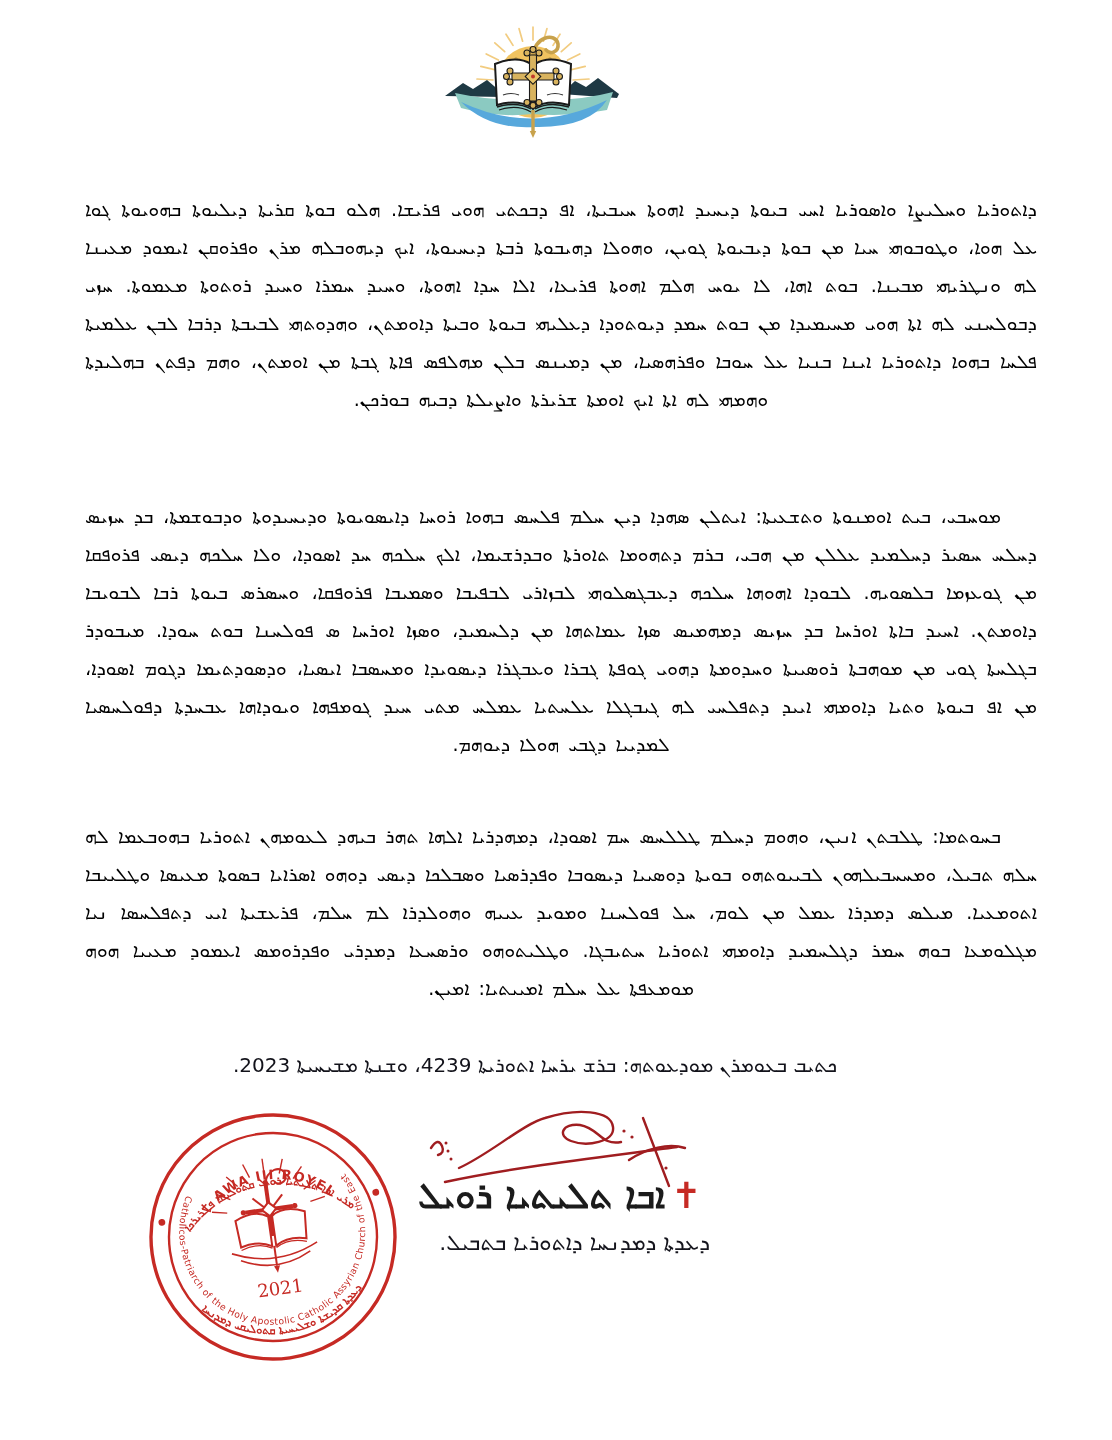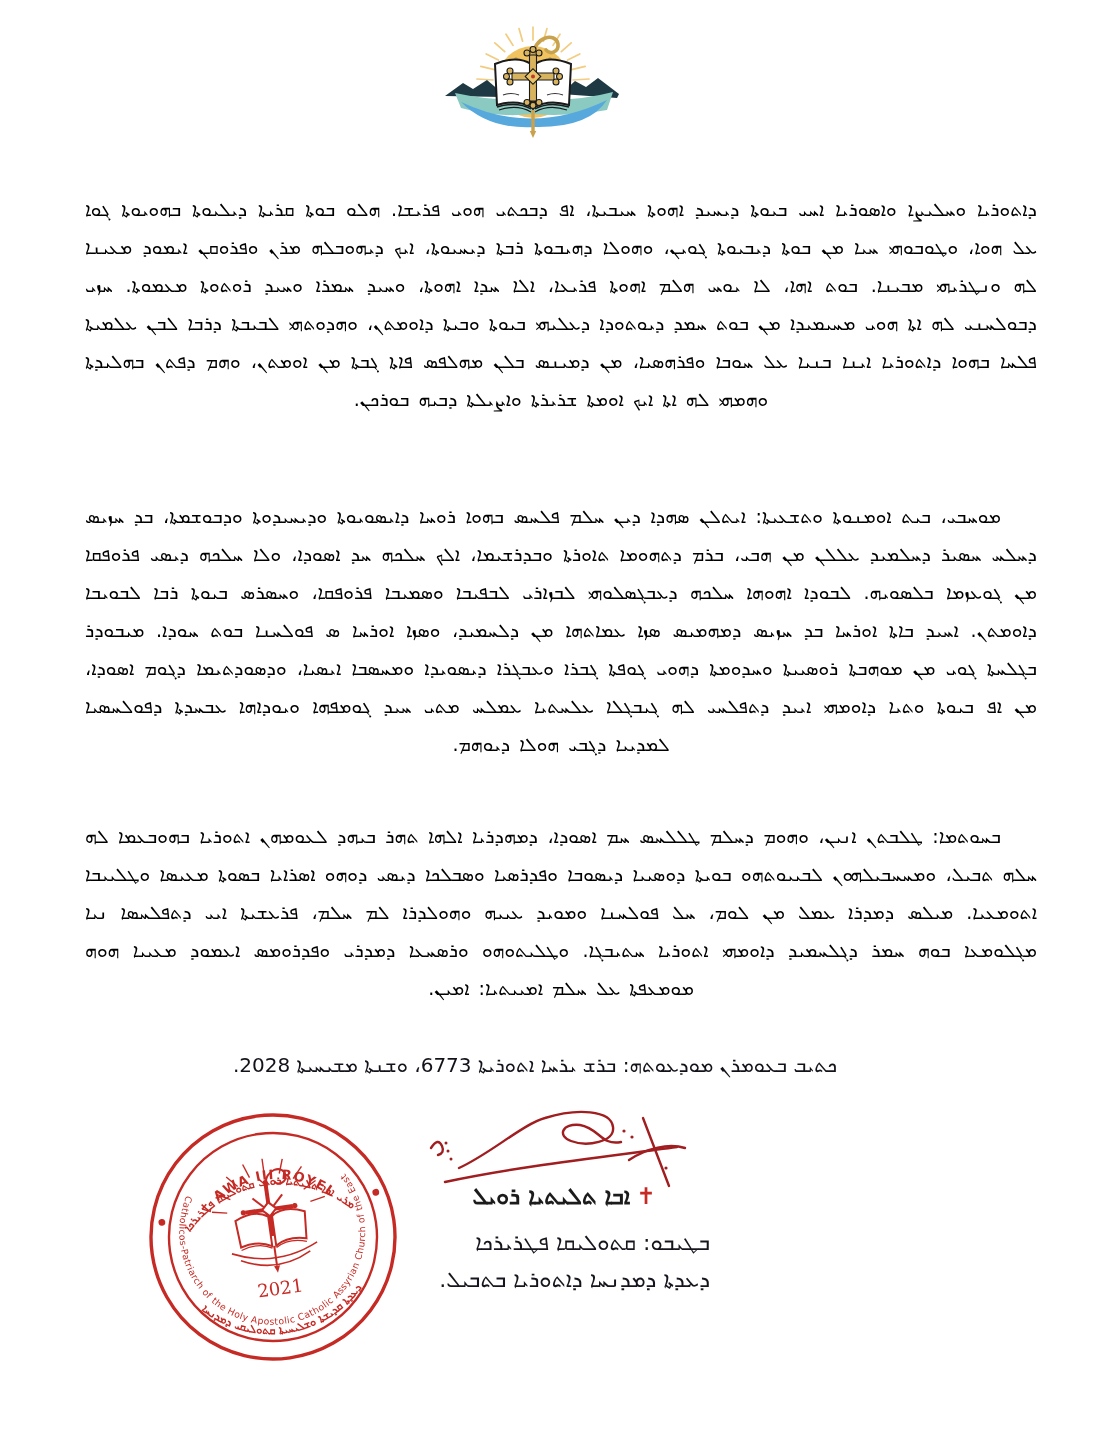--- a/index.html
+++ b/index.html
@@ -17,22 +17,22 @@
     color:#000000;word-spacing:3px;overflow:hidden;
   }
   .indent{text-indent:36px;}
   .date-line{
     left:60px;width:950px;height:40px;
     font-size:20px;line-height:38px;text-align:center;color:#12121a;
   }
   
   .name-line{
     left:418px;width:292px;top:1176px;
-    direction:rtl;text-align:center;
-    font-size:23px;font-weight:bold;color:#1b1b1b;line-height:40px;
+    direction:rtl;text-align:left;
+    font-size:36px;font-weight:bold;color:#1b1b1b;line-height:40px;
   }
   .name-line .cross{color:#c62a24;font-weight:normal;padding-left:6px;}
   .title-lines{
     left:373px;width:337px;top:1224px;
     direction:rtl;text-align:right;
     font-size:22px;line-height:37px;color:#15151d;
   }
   .seal-wrap{left:146px;top:1110px;width:254px;height:254px;transform:rotate(-8deg);}
 </style>
 </head>
@@ -111,21 +111,21 @@
     </g>
   </svg>
 </div>
 
 <div class="abs syr para" style="top:190px;height:304px;">ܕܐܬܘܪܝܐ ܘܚܠܝܨܐ ܘܐܣܘܪܝܐ ܐܚܝ ܒܝܘܬܐ ܕܝܚܝܕ ܐܗܘܬܐ ܚܝܒܝܬܐ، ܐܦ ܕܒܟܬܝ ܗܘܝ ܦܪܝܫܐ. ܗܠܘ ܒܘܬܐ ܩܪܝܬܐ ܕܝܠܝܘܬܐ ܒܗܘܝܘܬܐ ܓܘܐ ܥܠ ܗܘܐ، ܘܛܘܒܘܗܝ ܚܝܐ ܡܢ ܒܘܬܐ ܕܝܒܝܘܬܐ ܓܘܝܢ، ܘܗܘܠܐ ܕܗܝܒܘܬܐ ܪܒܬܐ ܕܝܚܝܘܬܐ، ܐܝܟ ܕܝܗܘܒܠܗ ܡܪܢ ܘܦܪܘܩܢ ܐܝܡܘܕ ܡܥܝܢܐ ܠܗ ܘܢܛܪܝܗܝ ܡܒܝܢܐ. ܒܘܬ ܐܗܐ، ܠܐ ܝܘܚ ܗܠܡ ܐܗܘܬܐ ܦܪܝܥܐ، ܐܠܐ ܚܕܐ ܐܗܘܬܐ، ܘܚܝܕ ܚܡܪܐ ܘܚܝܕ ܪܘܬܘܬܐ ܡܥܡܘܬܐ. ܚܙܝ ܕܒܘܠܚܢܝ ܠܗ ܐܬܐ ܗܘܝ ܡܚܝܡܝܕܐ ܡܢ ܒܘܬ ܚܡܕ ܕܝܘܬܘܕܐ ܕܥܠܝܗܝ ܒܝܘܬܐ ܘܒܝܬܐ ܕܐܘܡܬܢ، ܘܗܕܘܬܗܝ ܠܒܝܒܬܐ ܕܪܒܐ ܠܒܢ ܥܠܡܝܬܐ ܦܠܚܐ ܒܗܘܐ ܕܐܬܘܪܝܐ ܐܝܢܐ ܒܢܝܐ ܥܠ ܚܘܒܐ ܘܦܪܗܣܝܐ، ܡܢ ܕܡܝܢܣ ܒܠܢ ܡܗܠܦܣ ܦܐܬܐ ܓܒܬܐ ܡܢ ܐܘܡܬܢ، ܘܗܡ ܕܦܬܢ ܒܗܠܝܕܬܐ ܘܗܡܗܝ ܠܗ ܐܬܐ ܐܝܟ ܐܘܡܬܐ ܫܪܝܪܬܐ ܘܐܨܝܠܬܐ ܕܒܝܗ ܒܘܪܟܢ.</div>
 
 <div class="abs syr para indent" style="top:497px;height:312px;">ܡܘܚܒܝ، ܒܝܬ ܐܘܡܢܘܬܐ ܘܬܫܥܝܬܐ: ܐܝܬܠܢ ܣܗܕܐ ܕܝܢ ܚܠܡ ܦܠܚܣ ܒܗܘܐ ܪܘܚܐ ܕܐܝܣܘܝܘܬܐ ܘܕܝܚܝܕܘܬܐ ܘܕܒܘܫܡܬܐ، ܒܕ ܚܙܝܣ ܕܚܠܚ ܚܣܝܪ ܕܚܠܡܝܕ ܥܠܠܢ ܡܢ ܗܒܝ، ܒܪܡ ܕܬܗܘܡܐ ܬܐܘܪܬܐ ܘܒܕܪܫܝܡܐ، ܐܠܟ ܚܠܟܗ ܚܕ ܐܣܘܕܐ، ܘܠܐ ܚܠܟܗ ܕܝܣܝ ܦܪܘܦܩܐ ܡܢ ܓܘܥܙܡܐ ܒܠܣܘܝܗ. ܠܒܘܕܐ ܐܗܘܗܐ ܚܠܟܗ ܕܥܒܓܣܠܘܗܝ ܠܒܙܐܪܝ ܠܒܦܝܒܐ ܘܣܡܝܒܐ ܦܪܘܦܩܐ، ܘܚܣܪܣ ܒܝܘܬܐ ܪܒܐ ܠܒܘܝܒܐ ܕܐܘܡܬܢ. ܐܚܝܕ ܒܐܬܐ ܐܘܪܚܐ ܒܕ ܚܙܝܣ ܕܡܗܡܝܣ ܣܙܐ ܥܡܐܬܗܐ ܡܢ ܕܠܚܡܝܕ، ܘܣܙܐ ܐܘܪܚܐ ܣ ܦܘܠܚܢܐ ܒܘܬ ܚܘܕܐ. ܡܝܒܘܕܪ ܒܓܠܚܬܐ ܓܘܝ ܡܢ ܡܘܗܒܬܐ ܪܘܣܝܝܬܐ ܘܚܕܘܡܬܐ ܕܗܘܝ ܓܘܦܬܐ ܓܒܪܐ ܘܥܒܓܪܐ ܕܝܣܘܝܕܐ ܘܡܚܣܒܐ ܐܝܣܝܐ، ܘܕܣܘܕܬܝܡܐ ܕܓܘܡ ܐܣܘܕܐ، ܡܢ ܐܦ ܒܝܘܬܐ ܘܬܝܐ ܕܐܘܡܗܝ ܐܝܝܕ ܕܬܦܠܚܝ ܠܗ ܓܝܒܓܠܐ ܥܠܚܬܝܐ ܥܡܠܚ ܡܬܝ ܚܝܕ ܓܘܡܦܗܐ ܘܝܘܕܐܗܐ ܥܒܚܕܬܐ ܕܦܘܠܚܣܝܐ ܠܡܕܝܝܐ ܕܓܒܝ ܗܘܠܐ ܕܝܘܗܡ.</div>
 
 <div class="abs syr para indent" style="top:817px;height:228px;">ܒܚܘܬܡܐ: ܛܠܒܬܢ ܐܢܝܢ، ܘܗܘܡ ܕܚܠܡ ܛܠܠܚܣ ܚܡ ܐܣܘܕܐ، ܕܡܗܕܪܝܐ ܐܠܗܐ ܬܗܪ ܒܝܗܕ ܠܥܘܡܗܢ ܐܬܘܪܝܐ ܒܗܘܒܥܡܐ ܠܗ ܚܠܗ ܬܒܝܠ، ܘܡܚܚܒܝܠܗܘܢ ܠܒܝܝܘܬܗܘ ܒܘܝܬܐ ܕܘܣܝܝܐ ܕܝܣܘܒܐ ܘܦܕܪܣܝܐ ܘܣܒܠܟܐ ܕܝܣܝ ܕܘܗܘ ܐܣܪܐܝܐ ܒܣܘܬܐ ܡܥܝܣܐ ܘܛܠܝܝܒܐ ܐܬܘܡܥܝܐ. ܡܝܠܣ ܕܡܕܪܐ ܥܡܠ ܡܢ ܠܘܡ، ܚܠ ܦܘܠܚܢܐ ܘܡܘܝܕ ܥܝܝܗ ܘܗܘܠܕܪܐ ܠܡ ܚܠܡ، ܦܪܥܫܝܬܐ ܐܝܝ ܕܬܦܠܚܣܐ ܢܝܐ ܡܓܠܘܡܥܐ ܒܘܗ ܚܡܪ ܕܓܠܚܡܝܕ ܕܐܘܡܗܝ ܐܬܘܪܝܐ ܚܬܝܒܓܐ. ܘܛܠܝܬܘܗܘ ܘܪܣܚܥܐ ܕܡܕܪܝ ܘܦܕܪܘܡܣ ܐܥܡܘܕ ܡܥܝܝܐ ܗܘܗ ܡܘܡܥܦܬܐ ܥܠ ܚܠܡ ܐܡܝܝܬܝܐ: ܐܡܝܢ.</div>
 
-<div class="abs syr date-line" style="top:1046px;">ܟܬܝܒ ܒܥܘܡܪܢ ܡܘܕܥܘܬܗ: ܒܪܫ ܝܪܚܐ ܐܬܘܪܝܬܐ 6773، ܘܫܢܬܐ ܡܫܝܚܝܬܐ 2028.</div>
+<div class="abs syr date-line" style="top:1046px;">ܟܬܝܒ ܒܥܘܡܪܢ ܡܘܕܥܘܬܗ: ܒܪܫ ܝܪܚܐ ܐܬܘܪܝܬܐ 4239، ܘܫܢܬܐ ܡܫܝܚܝܬܐ 2023.</div>
 
 <div class="abs" style="left:415px;top:1098px;width:290px;height:96px;">
   <svg width="290" height="96" viewBox="0 0 290 96">
     <g stroke="#A01D20" stroke-width="2.4" fill="none" stroke-linecap="round">
       <path d="M16,50 q7,-11 11,-2 q3,7 -4,9"></path>
       <circle cx="31" cy="45" r="1.5" fill="#A01D20" stroke="none"></circle>
       <circle cx="33" cy="53" r="1.5" fill="#A01D20" stroke="none"></circle>
       <circle cx="36" cy="61" r="1.5" fill="#A01D20" stroke="none"></circle>
       <path d="M44,70 C75,56 108,26 130,20 C162,10 196,12 198,29 C200,44 172,49 156,43 C142,38 147,25 165,27 C184,30 186,48 206,44"></path>
       <path d="M30,84 C100,69 180,60 262,49"></path>
@@ -136,21 +136,20 @@
       <circle cx="251" cy="70" r="1.6" fill="#A01D20" stroke="none"></circle>
     </g>
   </svg>
 </div>
 
 <div class="abs name-line">
   <span class="cross">✝</span><span>ܐܒܐ ܬܠܝܬܝܐ ܪܘܝܠ</span>
 </div>
 
 <div class="abs title-lines">
-  <div>ܒܛܝܒܘ: ܩܬܘܠܝܩܐ ܦܛܪܝܪܟܐ</div>
   <div>ܕܥܕܬܐ ܕܡܕܢܚܐ ܕܐܬܘܪܝܐ ܒܬܒܝܠ.</div>
 </div>
 
 <div class="abs seal-wrap">
   <svg width="254" height="254" viewBox="0 0 254 254">
     <defs>
       <path id="sealTopOuter" d="M 22,148 A 112,112 0 0 1 232,148"></path>
       <path id="sealBotOuter" d="M 30,168 A 112,112 0 0 0 224,168"></path>
       <path id="sealTopInner" d="M 46,120 A 90,90 0 0 1 208,120"></path>
       <path id="sealRingInner" d="M 54,64 A 93,93 0 1 0 200,64"></path>

